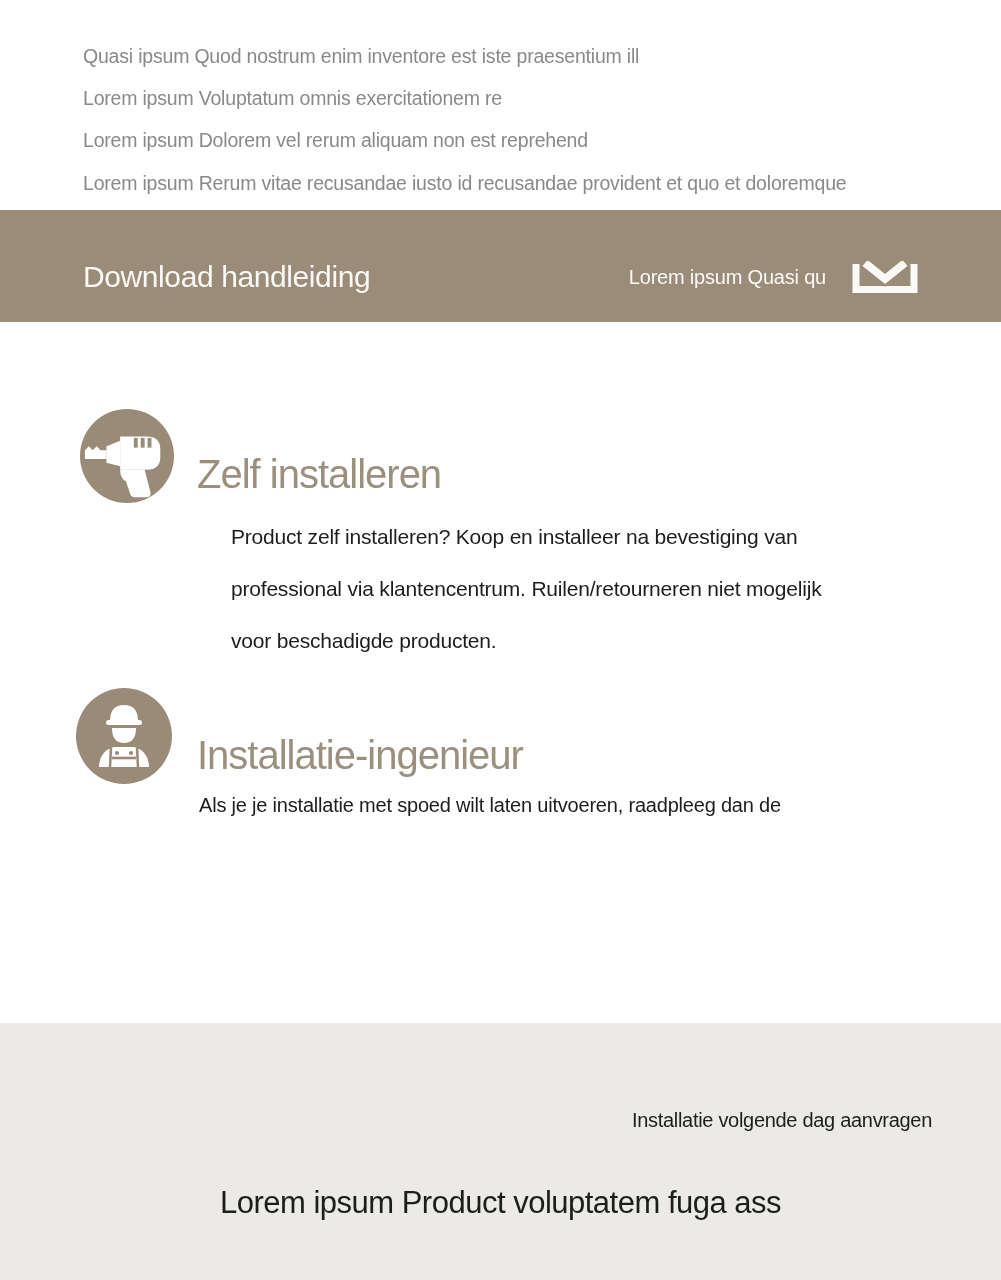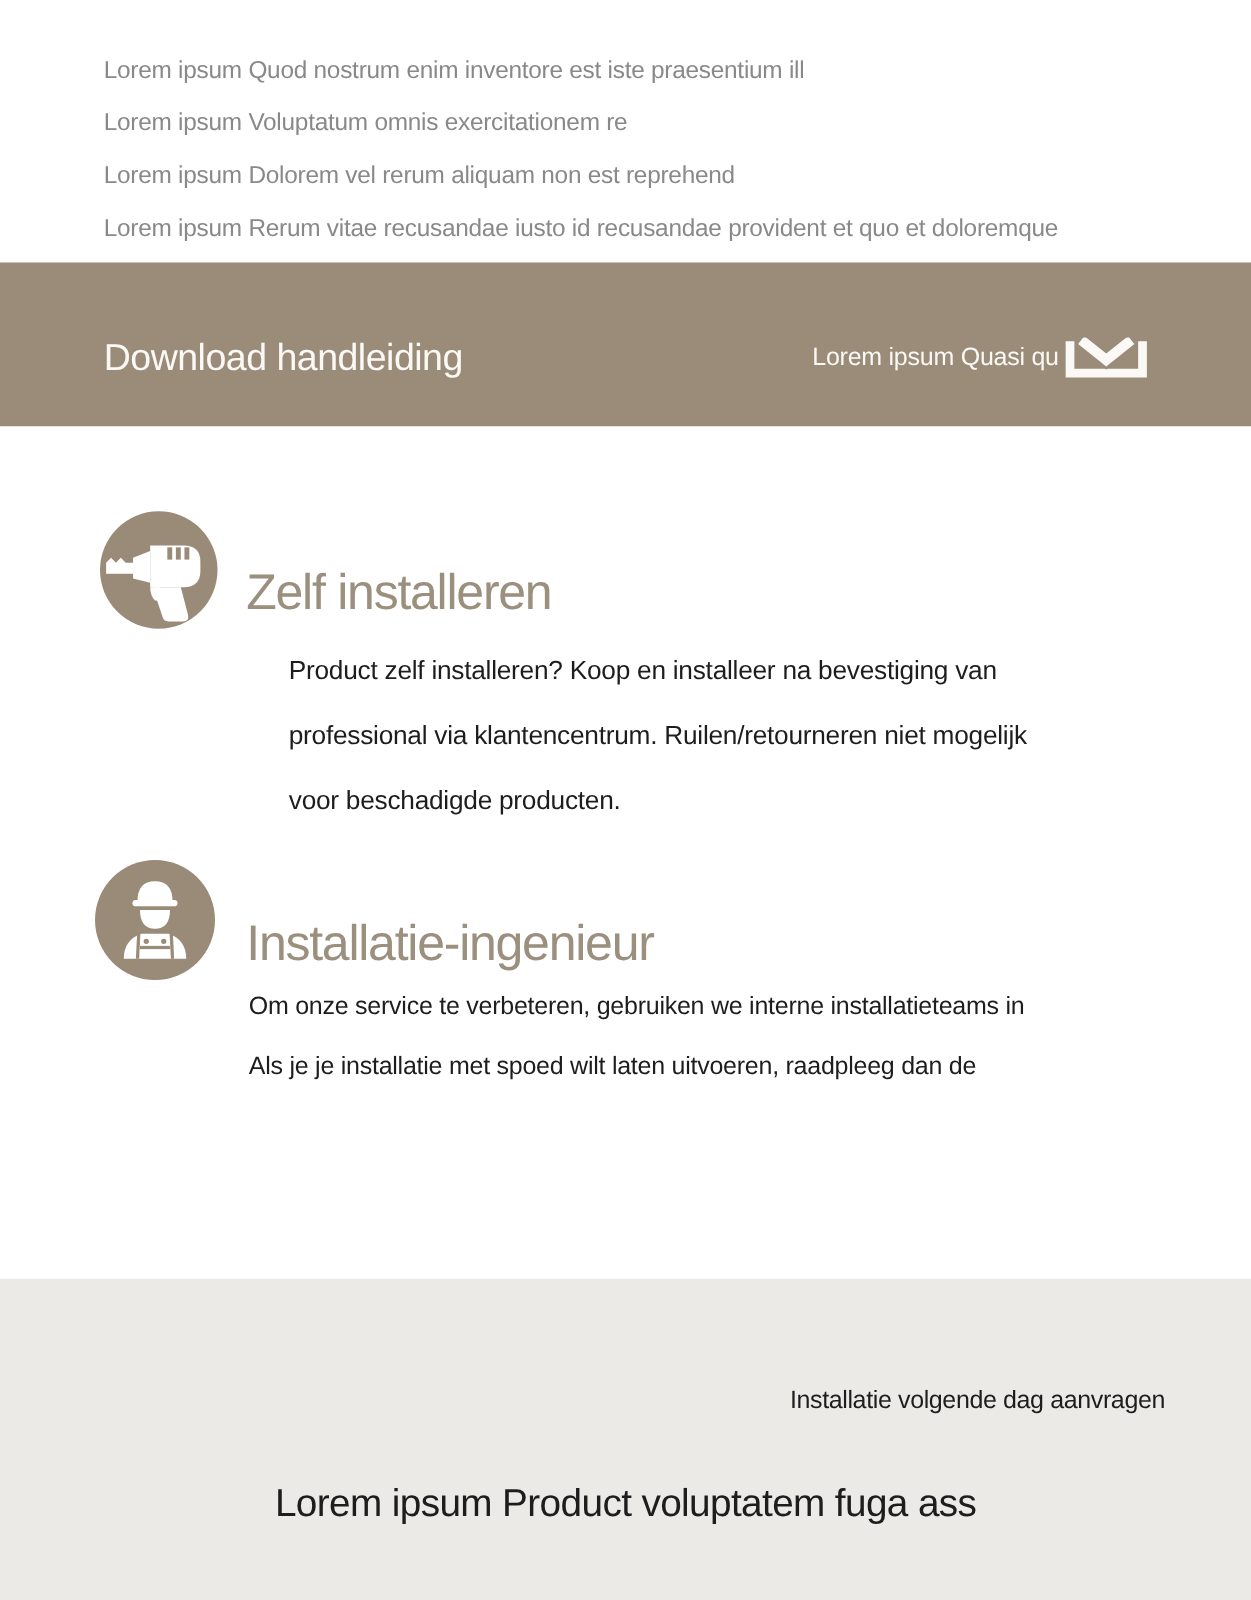--- a/index.html
+++ b/index.html
@@ -7,26 +7,26 @@
     width:1001px;height:1280px;position:relative;background:#ffffff;
     font-family:"Liberation Sans", sans-serif;overflow:hidden;
     -webkit-font-smoothing:antialiased;
   }
   
   .top-list{position:absolute;top:35px;left:83px;right:40px;color:var(--muted,#898989);
     font-size:19.5px;letter-spacing:-0.2px;}
   .top-list > div{height:42.4px;display:flex;align-items:center;white-space:nowrap;}
 
   
-  .banner{position:absolute;top:210px;left:0;width:1001px;height:131px;
+  .banner{position:absolute;top:210px;left:0;width:1001px;height:112px;
     background:var(--banner-bg,#9a8c79);cursor:pointer;}
   .banner-inner{box-sizing:border-box;height:100%;padding:22px 83px 0 83px;
     display:flex;align-items:center;}
   .banner-title{color:var(--banner-text,#fbf9f6);font-size:30px;letter-spacing:-0.4px;}
-  .banner-right{margin-left:auto;display:flex;align-items:center;gap:5px;}
+  .banner-right{margin-left:auto;display:flex;align-items:center;gap:26px;}
   .banner-meta{color:var(--banner-text,#fbf9f6);font-size:20px;letter-spacing:-0.2px;}
   .dl-icon{display:block;}
 
   
   .icon-circle{position:absolute;border-radius:50%;background:var(--circle,#9a8b78);}
   .circle-1{left:80px;top:409px;width:94px;height:94px;}
   .circle-2{left:76px;top:688px;width:96px;height:96px;}
   .icon-circle svg{position:absolute;left:0;top:0;width:100%;height:100%;}
   .sec-heading{position:absolute;left:197px;color:var(--heading,#9b8f7e);
     font-size:40px;letter-spacing:-1px;white-space:nowrap;line-height:48px;}
@@ -43,21 +43,21 @@
     background:var(--footer-bg,#ebeae6);}
   .footer-link{position:absolute;top:1109px;left:12px;width:920px;text-align:right;
     color:var(--body,#1d1d1d);font-size:20px;letter-spacing:-0.3px;line-height:22px;cursor:pointer;}
   .footer-heading{position:absolute;top:1186px;left:0;width:1001px;text-align:center;
     color:var(--body,#1d1d1d);font-size:31px;letter-spacing:-0.5px;line-height:34px;}
 </style>
 </head>
 <body style="--banner-bg: #9a8c79; --banner-text: #fbf9f6; --circle: #9a8b78; --heading: #9b8f7e; --body: #1d1d1d; --muted: #898989; --footer-bg: #ebeae6;">
 
 <div class="top-list">
-    <div class="line">Lorem ipsum Quod nostrum enim inventore est iste praesentium ill</div>
+    <div class="line">Quasi ipsum Quod nostrum enim inventore est iste praesentium ill</div>
     <div class="line">Lorem ipsum Voluptatum omnis exercitationem re</div>
     <div class="line">Lorem ipsum Dolorem vel rerum aliquam non est reprehend</div>
     <div class="line">Lorem ipsum Rerum vitae recusandae iusto id recusandae provident et quo et doloremque</div>
   </div>
 
 <div class="banner">
   <div class="banner-inner">
     <span class="banner-title">Download handleiding</span>
     <span class="banner-right">
       <span class="banner-meta">Lorem ipsum Quasi qu</span>
@@ -107,19 +107,18 @@
       <path d="M36 70 L60 70"></path>
     </g>
     <g fill="#9a8b78">
       <circle cx="41" cy="65" r="2.1"></circle>
       <circle cx="55" cy="65" r="2.1"></circle>
     </g>
   </svg>
 </div>
 <div class="sec-heading heading-2">Installatie-ingenieur</div>
 <div class="sec-body body-2">
-    <div class="line">Om onze service te verbeteren, gebruiken we interne installatieteams in</div>
     <div class="line">Als je je installatie met spoed wilt laten uitvoeren, raadpleeg dan de</div>
   </div>
 
 <div class="footer"></div>
 <div class="footer-link">Installatie volgende dag aanvragen</div>
 <div class="footer-heading">Lorem ipsum Product voluptatem fuga ass</div>
 
 </body></html>

